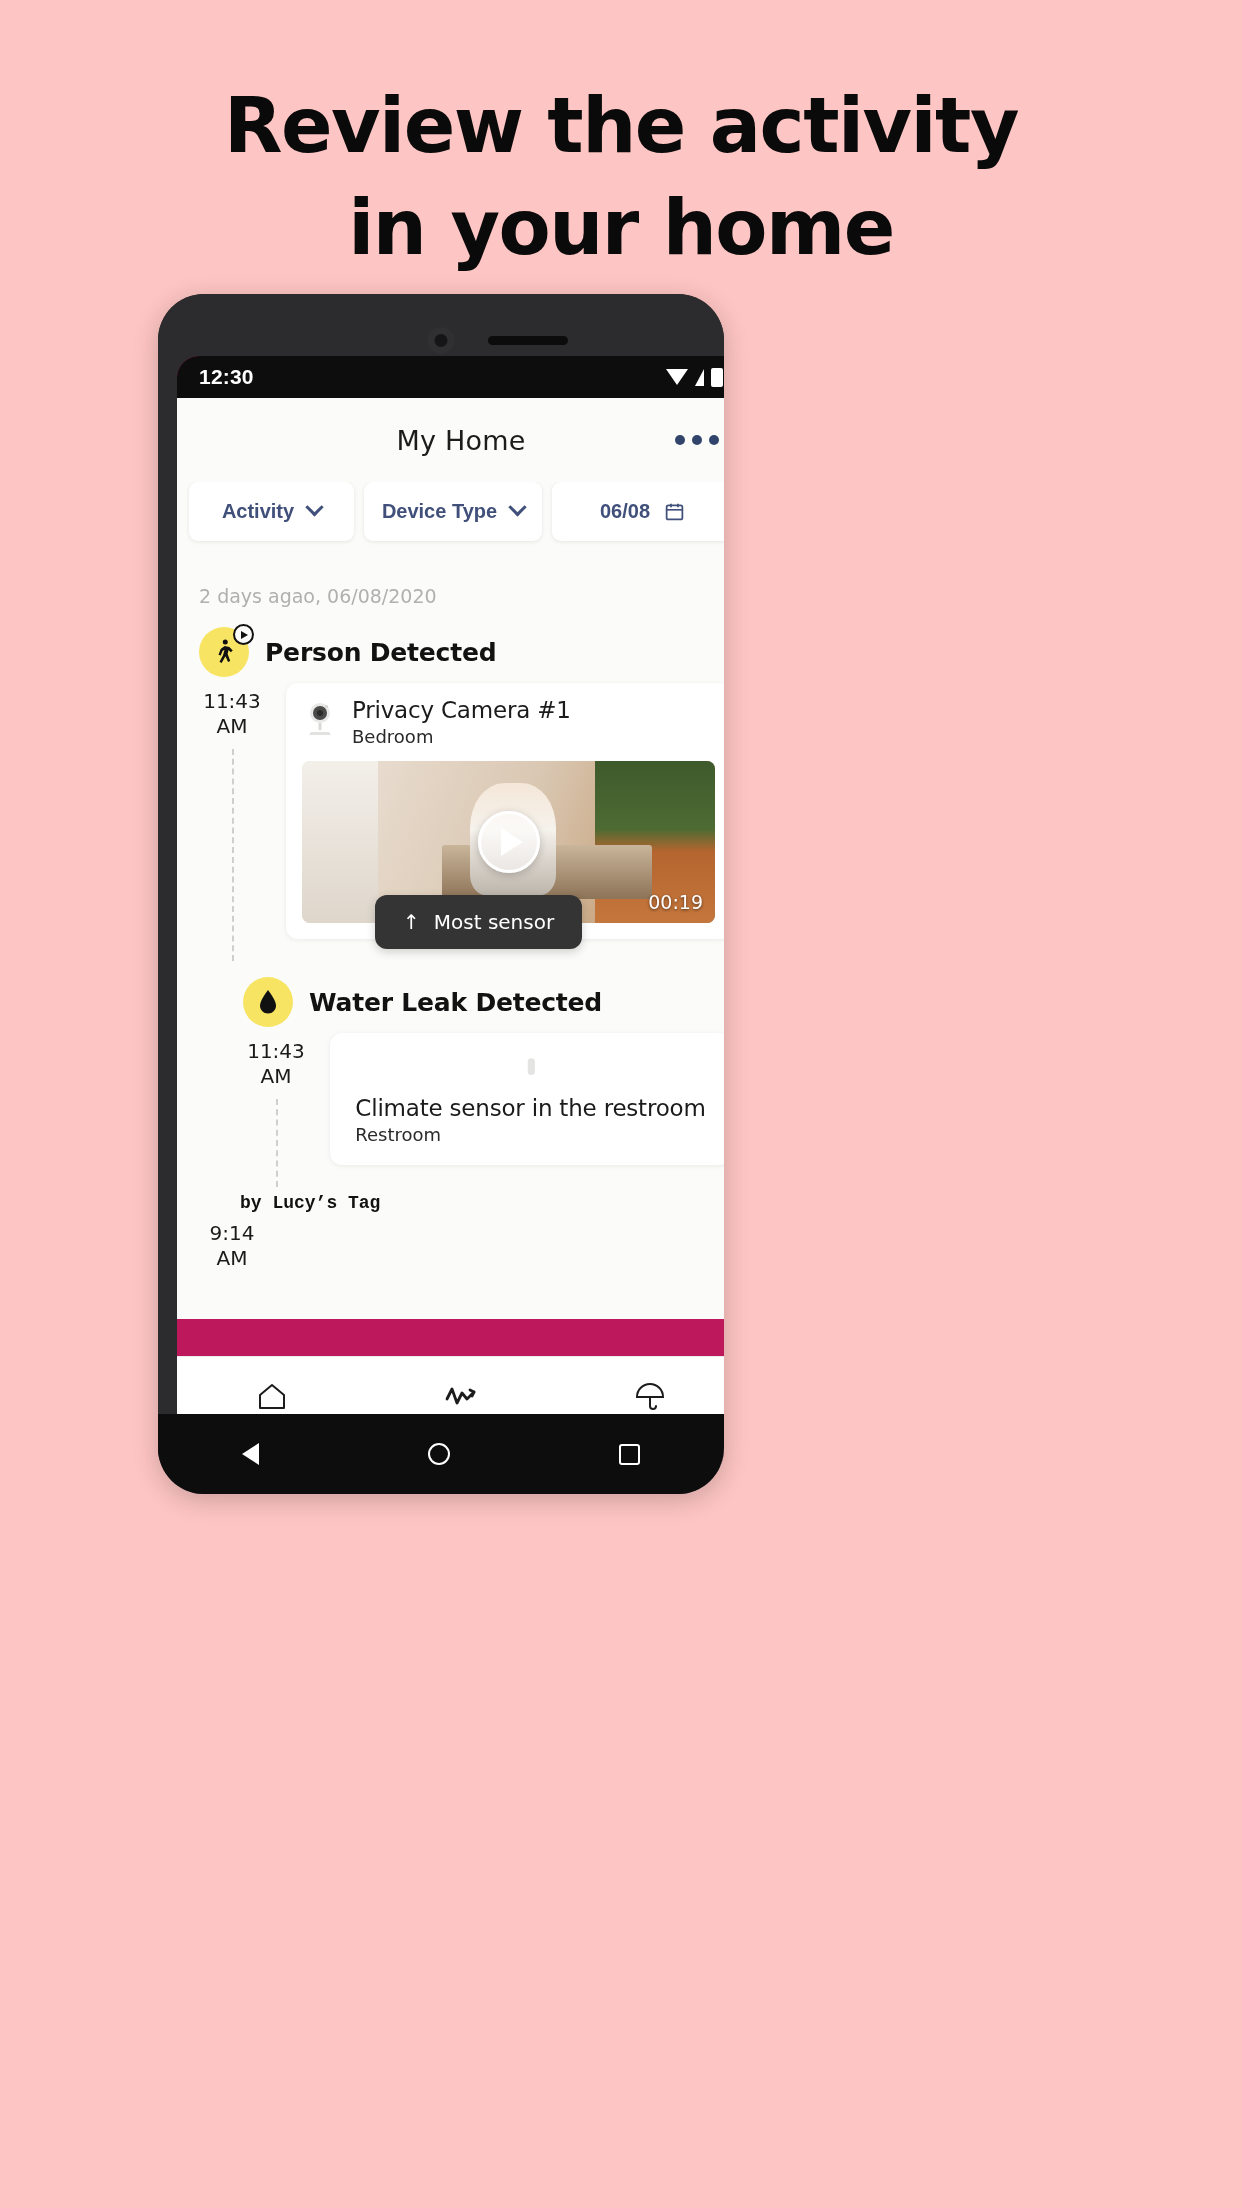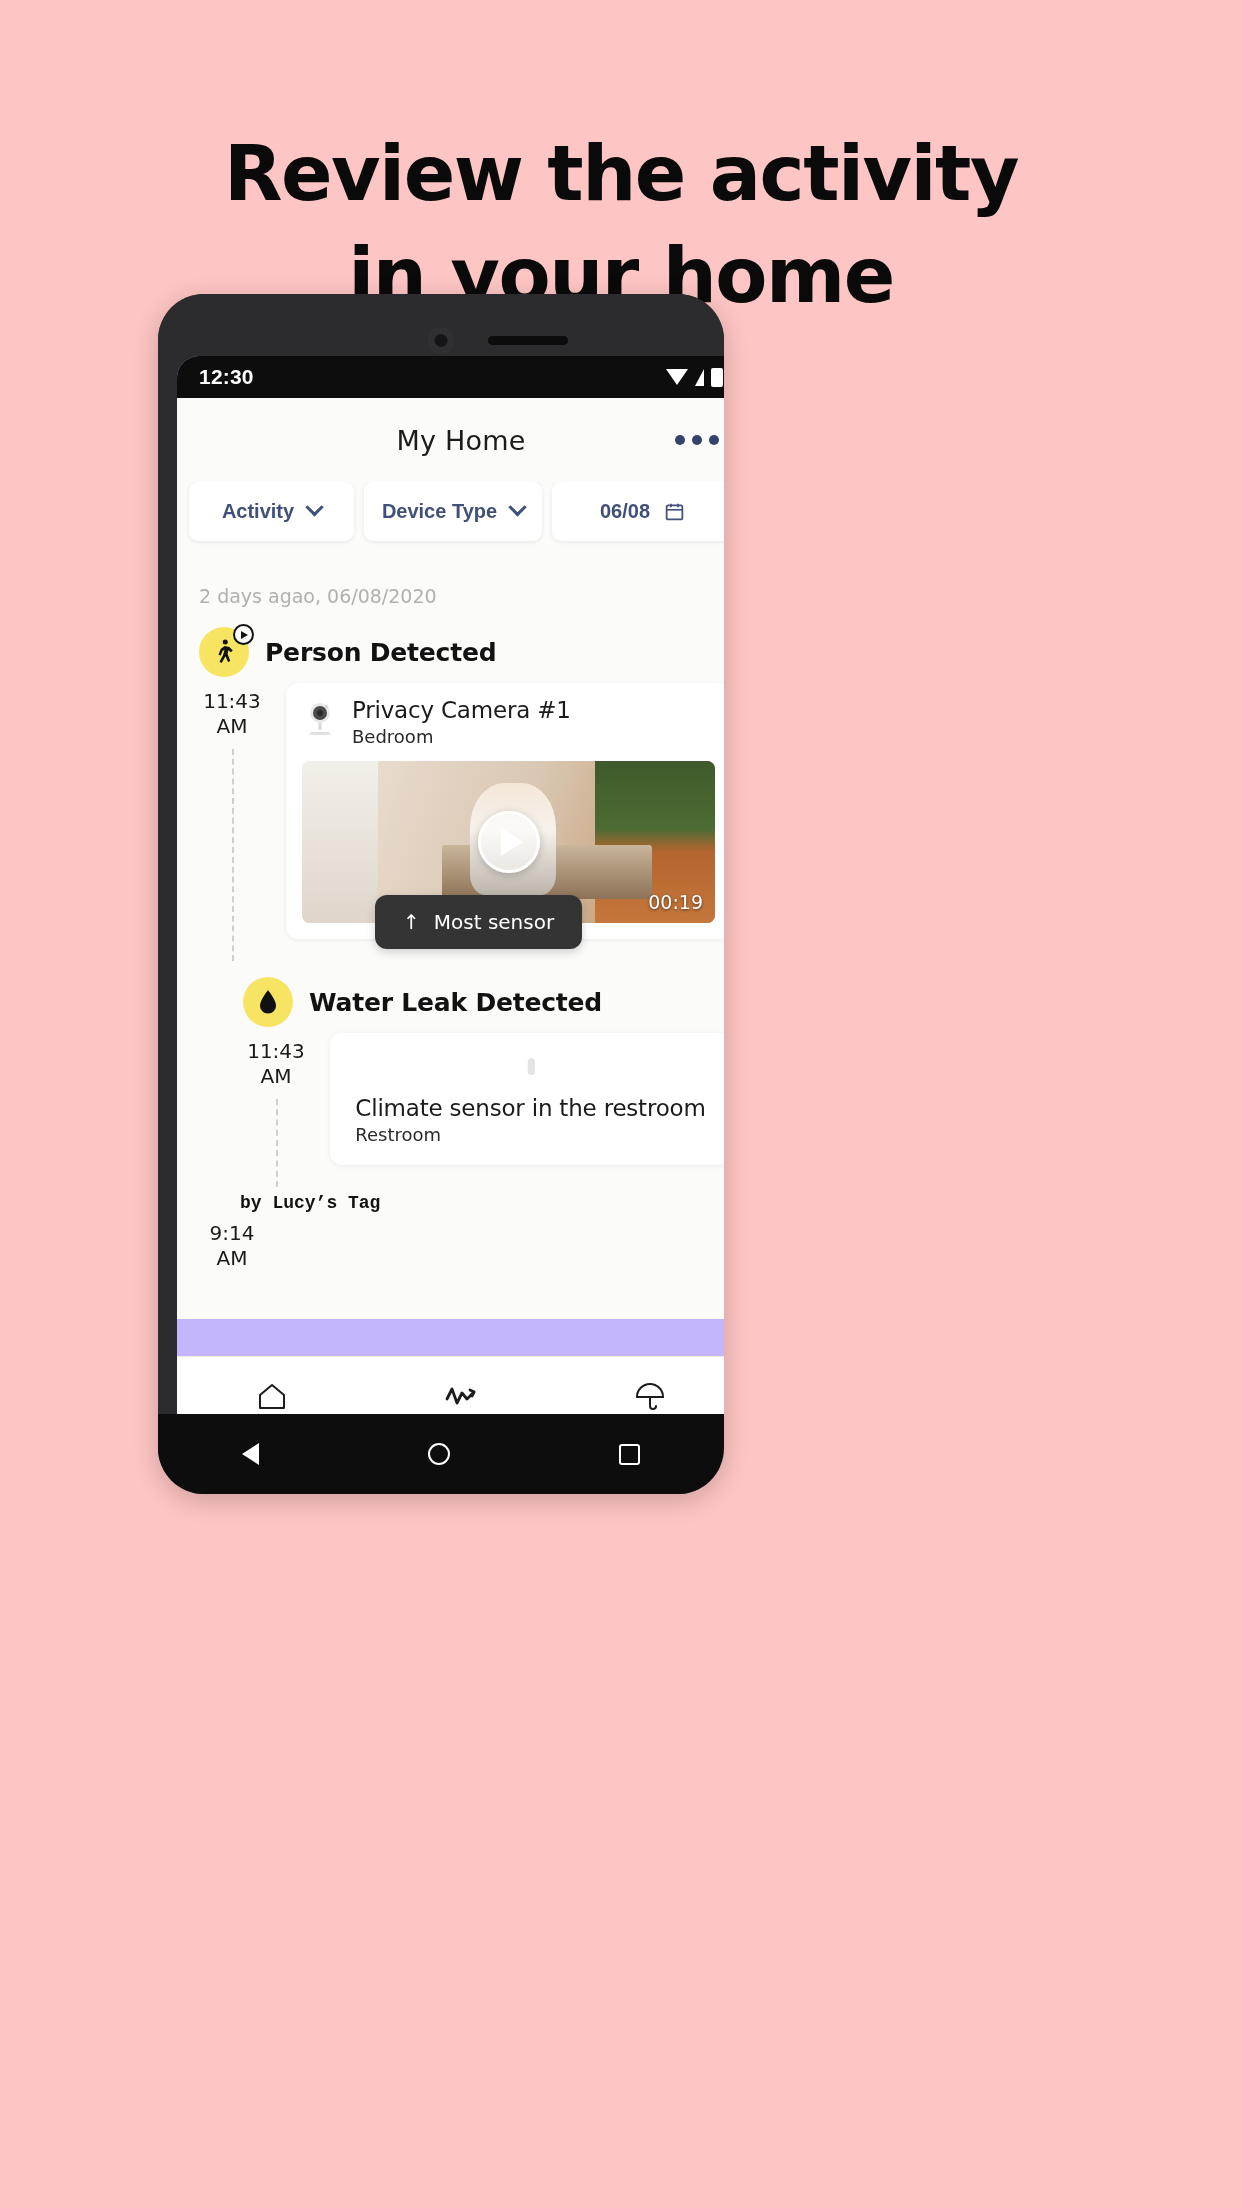--- a/index.html
+++ b/index.html
@@ -14,21 +14,20 @@
   
   .headline {
     position:absolute; top:88px; left:0; width:100%;
     text-align:center;
     color:#0a0a0a;
     font-family:"DejaVu Sans", sans-serif;
     font-weight:bold;
     font-size:76px;
     line-height:1.0;
     letter-spacing:-1.5px;
-    margin-top:48px;
   }
   .headline .l2 { display:block; margin-top:26px; }
 
   
   .phone {
     position:absolute;
     left:158px; top:294px;
     width:566px; height:1200px;
     background:#2c2c2e;
     border-radius:46px;
@@ -60,21 +59,21 @@
     position:absolute; right:-4px; top:430px;
     width:6px; height:130px; border-radius:4px;
     background:#3a3a3c;
   }
 
   
   .screen {
     position:absolute;
     left:19px; top:62px;
     width:568px; height:1110px;
-    background:#c4b5fd;
+    background:#be185d;
     border-radius:22px 22px 10px 10px;
     overflow:hidden;
   }
 
   
   .statusbar {
     height:42px; background:#0d0d0d; color:#fff;
     display:flex; align-items:center; justify-content:space-between;
     padding:0 22px;
     border-radius:18px 18px 0 0;

